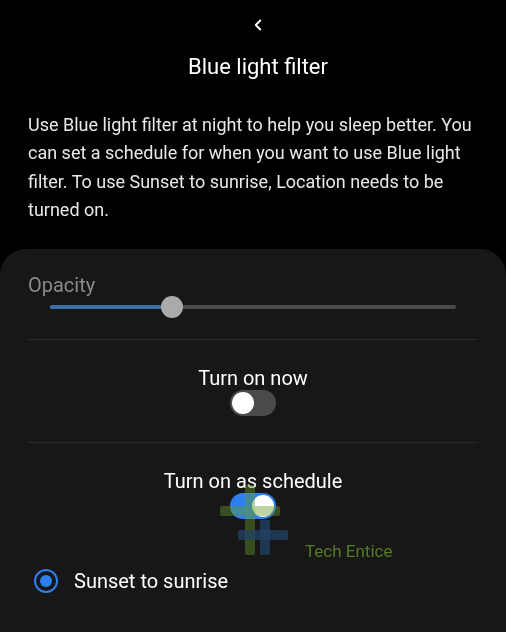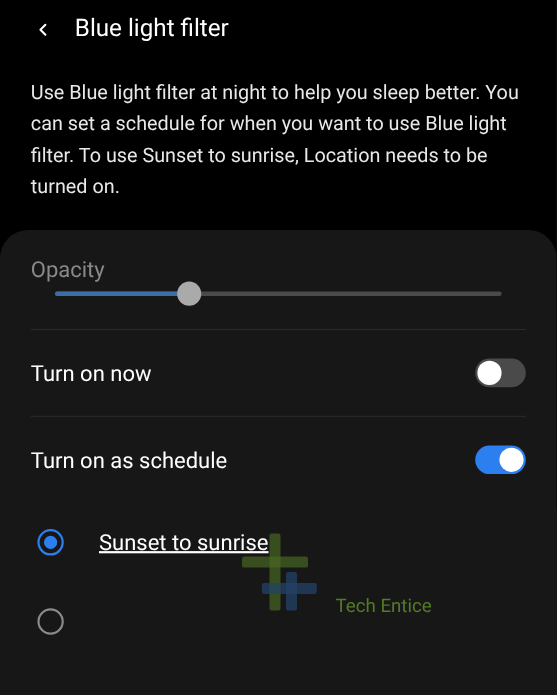--- a/index.html
+++ b/index.html
@@ -14,20 +14,21 @@
       font-family: -apple-system, BlinkMacSystemFont, 'Segoe UI', Roboto, sans-serif;
       color: #ffffff;
       overflow: hidden;
       position: relative;
     }
     .header {
       display: flex;
       align-items: center;
       padding: 14px 18px 14px 28px;
       gap: 18px;
+      flex-direction: column;
     }
     .back-icon {
       width: 22px;
       height: 22px;
       display: flex;
       align-items: center;
       justify-content: center;
       cursor: pointer;
     }
     .back-icon svg {
@@ -93,20 +94,21 @@
     .divider {
       height: 1px;
       background: #2a2a2a;
       margin: 0 28px;
     }
     .toggle-row {
       display: flex;
       align-items: center;
       justify-content: space-between;
       padding: 26px 28px;
+      flex-direction: column;
     }
     .toggle-label {
       font-size: 20px;
       color: #ffffff;
     }
     .toggle-switch {
       position: relative;
       width: 46px;
       height: 26px;
       border-radius: 13px;
@@ -129,23 +131,22 @@
     .toggle-switch.off .toggle-knob {
       left: 2px;
     }
     .toggle-switch.on .toggle-knob {
       right: 2px;
     }
     .radio-row {
       display: flex;
       align-items: flex-end;
       padding: 24px 28px 24px 34px;
-      gap: 32px;
-      cursor: pointer;
-      text-decoration: underline;
+      gap: 16px;
+      cursor: pointer;
     }
     .radio-button {
       width: 24px;
       height: 24px;
       border-radius: 50%;
       border: 2px solid #8a8a8a;
       position: relative;
       flex-shrink: 0;
     }
     .radio-button.selected {

